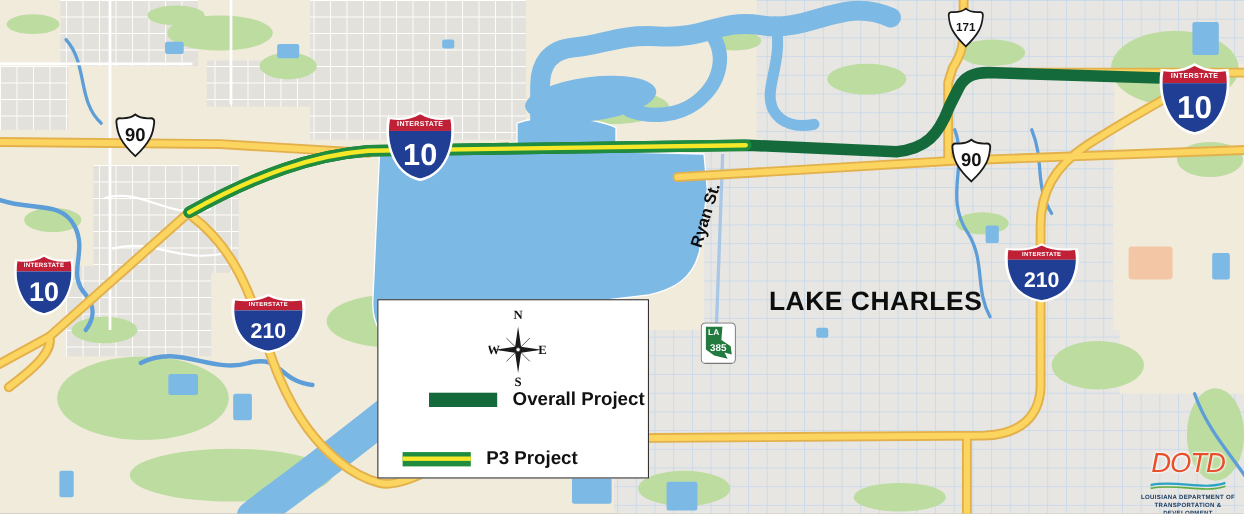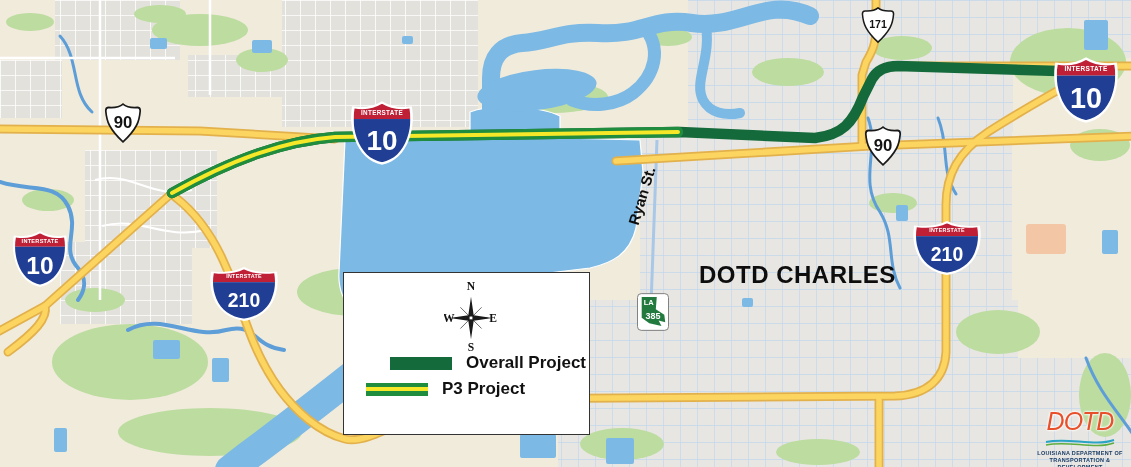--- a/index.html
+++ b/index.html
@@ -19,21 +19,21 @@
   .maplabel{position:absolute;color:#0d0d0d;font-weight:bold;white-space:nowrap;}
   #city-label{left:699px;top:261px;font-size:24px;letter-spacing:.5px;}
   #street-label{left:641px;top:210px;font-size:15px;transform-origin:0 100%;transform:rotate(-73deg);}
 
   #legend{position:absolute;left:343px;top:272px;width:247px;height:163px;background:#fff;
           border:1.5px solid #333;box-sizing:border-box;}
   #compass{position:absolute;left:100px;top:6px;}
   .compass-letter{font-family:"Liberation Serif",serif;font-size:12px;fill:#111;}
   .legend-row{position:absolute;left:22px;display:flex;align-items:center;gap:14px;}
   #legend-row-overall{top:80px;padding-left:24px;}
-  #legend-row-p3{top:106px;text-align:center;}
+  #legend-row-p3{top:134px;text-align:center;}
   .sw{width:62px;height:13px;}
   .sw-stripe{height:4.5px;margin-top:4.25px;}
   .legend-label{font-size:17px;font-weight:bold;color:#111;}
 
   #dotd{position:absolute;left:1032px;top:409px;width:96px;text-align:center;line-height:1;}
   #dotd-name{font-size:25px;font-weight:normal;font-style:italic;color:#E8502B;letter-spacing:-1px;
              text-shadow:0 0 2px #fff,0 0 2px #fff,0 0 3px #fff;}
   .dotd-sub{font-size:5.5px;font-weight:bold;color:#183B63;letter-spacing:.3px;line-height:1.3;}
 </style>
 </head>
@@ -234,21 +234,21 @@
     <use href="#usbg"></use>
     <text class="us-num3" x="50" y="58" text-anchor="middle">171</text>
   </svg>
   <svg class="shield" style="left:637px;top:293px" width="32" height="38" viewBox="0 0 34 40">
     <rect x="0.5" y="0.5" width="33" height="39" rx="4" fill="#fff" stroke="#777" stroke-width="1"></rect>
     <path d="M5,4 L21,4 L20,17 L29,23 L30,31 L23,29 L26,35 L13,32 L5,26 Z" fill="#237A3F"></path>
     <text class="la-txt" x="12.5" y="12.5" font-size="8" text-anchor="middle">LA</text>
     <text class="la-txt" x="17" y="27.5" font-size="9.5" text-anchor="middle">385</text>
   </svg>
 
-  <div id="city-label" class="maplabel">DOTD CHARLES</div>
+  <div id="city-label" class="maplabel">LAKE CHARLES</div>
   <div id="street-label" class="maplabel">Ryan St.</div>
 
   <div id="legend">
     <svg id="compass" width="54" height="74" viewBox="0 0 56 76">
       <text class="compass-letter" x="28" y="11" text-anchor="middle">N</text>
       <text class="compass-letter" x="5" y="44" text-anchor="middle">W</text>
       <text class="compass-letter" x="51" y="44" text-anchor="middle">E</text>
       <text class="compass-letter" x="28" y="74" text-anchor="middle">S</text>
       <line x1="11" y1="40" x2="45" y2="40" stroke="#222" stroke-width="0.8"></line>
       <line x1="17" y1="29" x2="39" y2="51" stroke="#555" stroke-width="0.9"></line>

